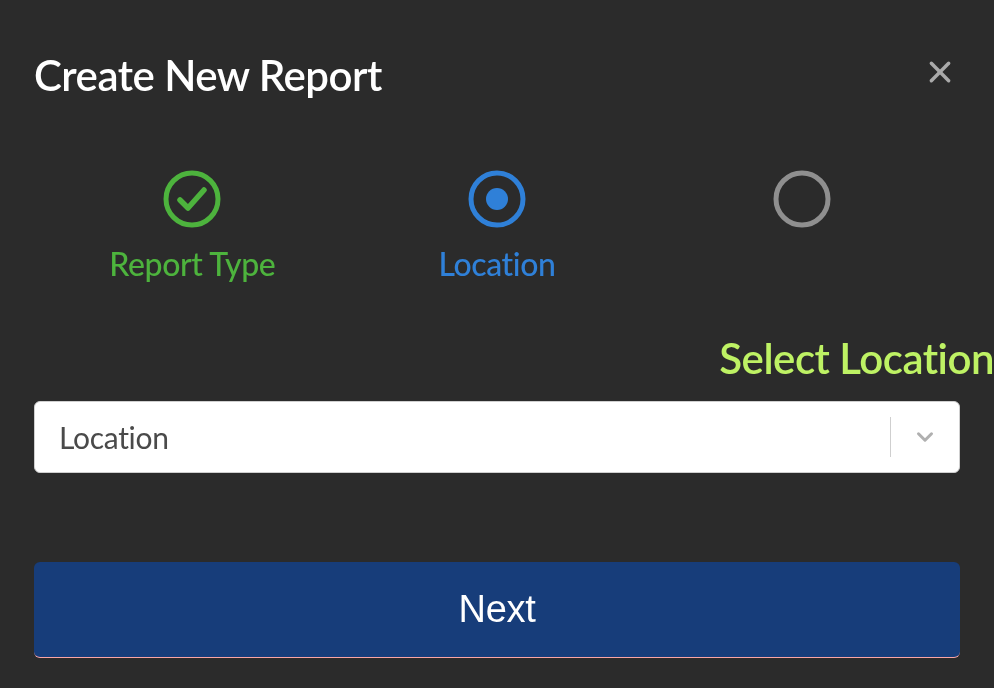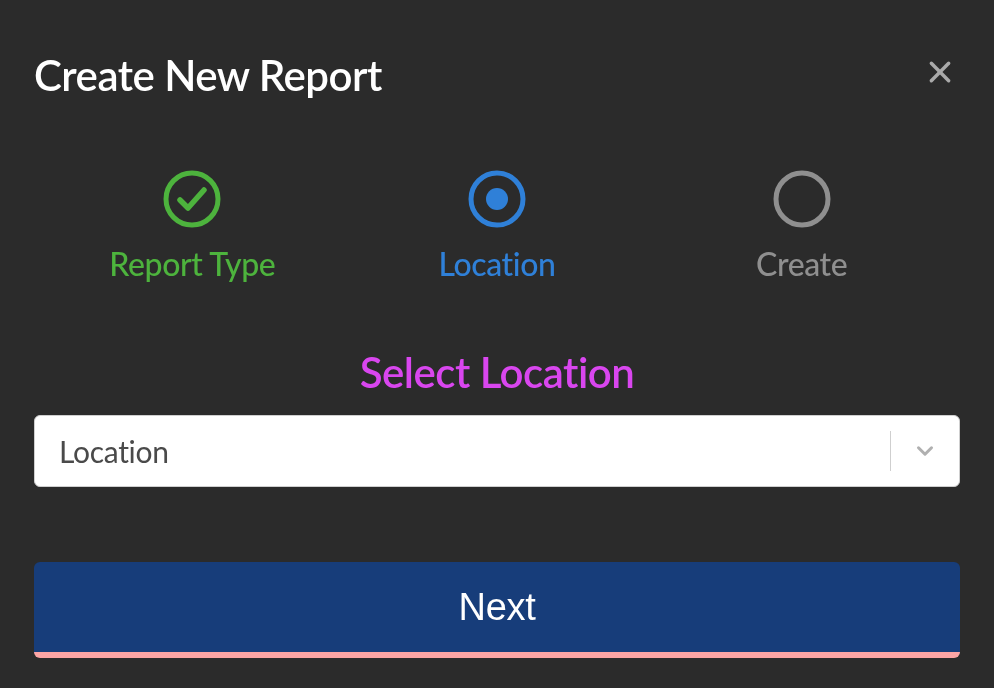--- a/index.html
+++ b/index.html
@@ -75,25 +75,25 @@
   .step-label {
     font-size: 32px;
     font-weight: 500;
     letter-spacing: -0.4px;
   }
   .step.completed .step-label { color: #4db33d; }
   .step.active .step-label    { color: #2f80d8; }
   .step.pending .step-label   { color: #8f8f8f; }
 
   .section-title {
-    text-align: center;
+    text-align: right;
     font-size: 42px;
     font-weight: 600;
-    color: #d946ef;
-    margin-top: 64px;
+    color: #bef264;
+    margin-top: 50px;
     letter-spacing: -0.5px;
   }
 
   .select-wrap {
     padding: 0 34px;
     margin-top: 18px;
   }
   .select {
     width: 100%;
     height: 72px;
@@ -138,21 +138,21 @@
     height: 96px;
     background: #173d7a;
     border: none;
     border-radius: 6px;
     color: #fff;
     font-size: 38px;
     font-weight: 500;
     cursor: pointer;
     letter-spacing: -0.3px;
     position: relative;
-    border-bottom: 6px solid #fca5a5;
+    border-bottom: 1px solid #fca5a5;
   }
 </style>
 </head>
 <body>
 
 <div class="modal">
 
   <div class="header">
     <h1 class="title">Create New Report</h1>
     <div class="close-btn">
@@ -184,21 +184,20 @@
       </div>
       <div class="step-label">Location</div>
     </div>
 
     <div class="step pending">
       <div class="step-circle">
         <svg width="58" height="58" viewBox="0 0 58 58">
           <circle cx="29" cy="29" r="26" fill="none" stroke="#8f8f8f" stroke-width="5"></circle>
         </svg>
       </div>
-      <div class="step-label">Create</div>
     </div>
 
   </div>
 
   <h2 class="section-title">Select Location</h2>
 
   <div class="select-wrap">
     <div class="select">
       <div class="select-placeholder">Location</div>
       <div class="select-divider"></div>

